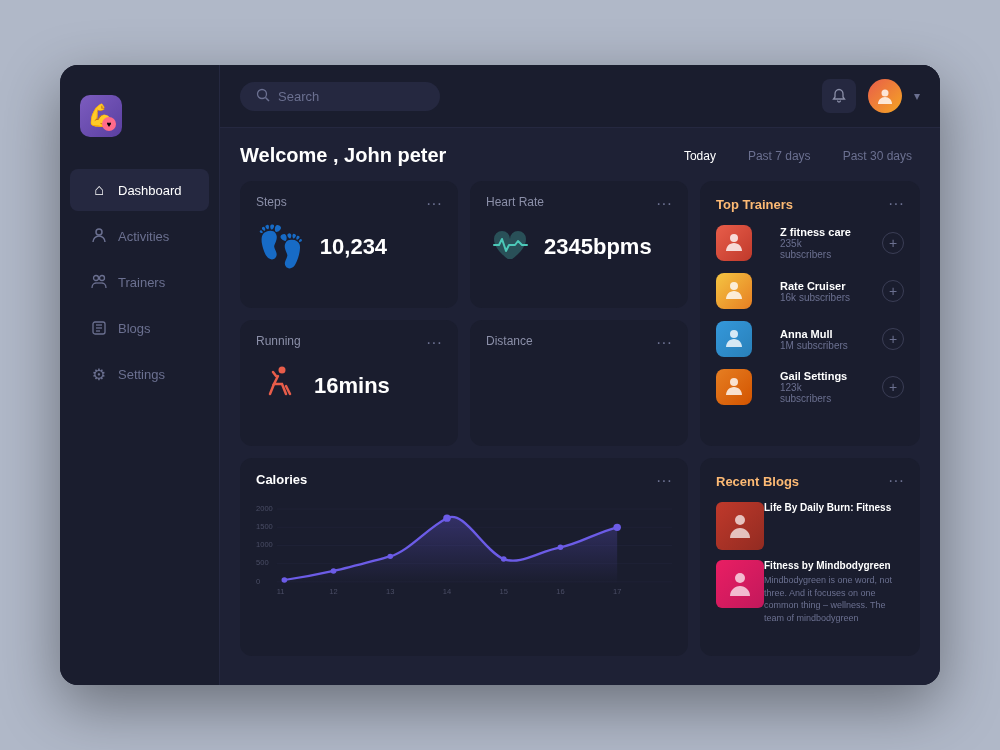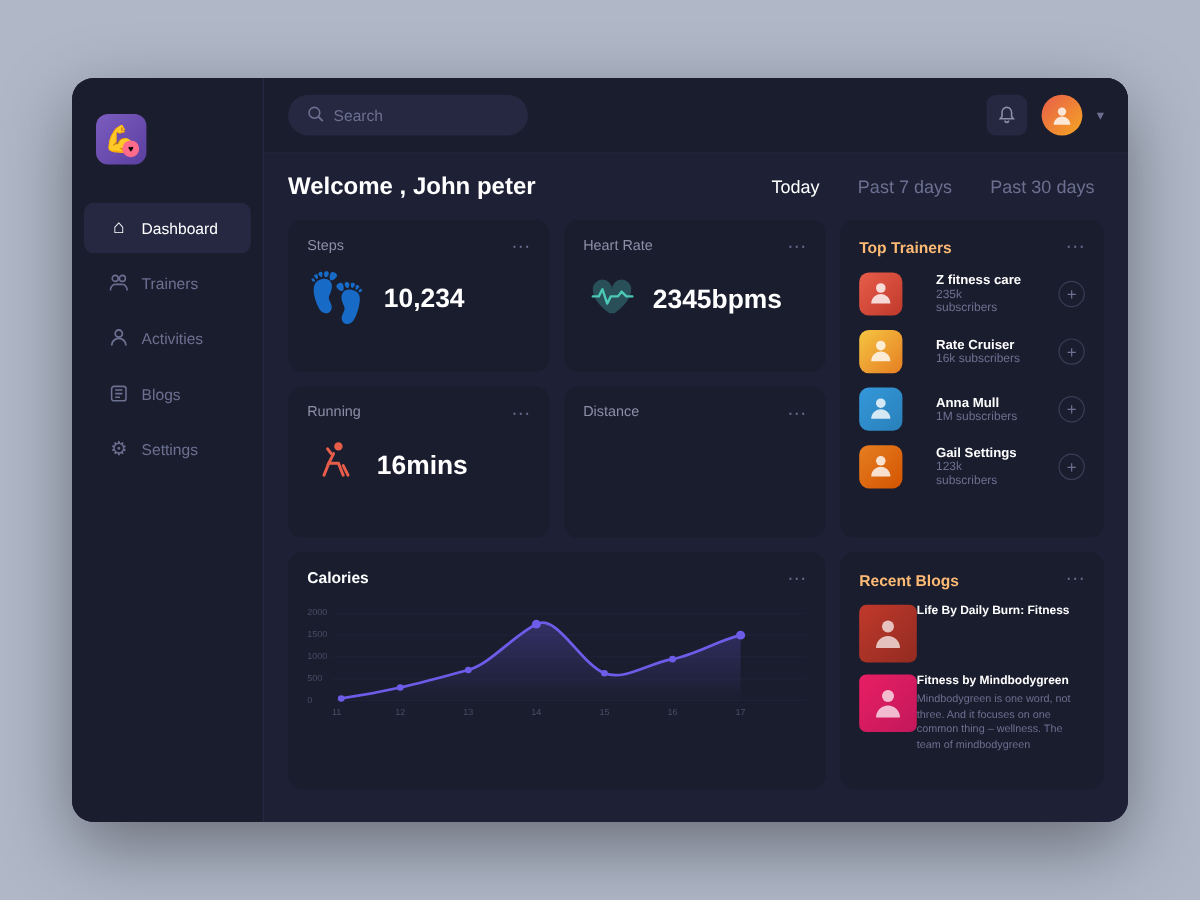--- a/index.html
+++ b/index.html
@@ -86,20 +86,21 @@
     
     .main-content {
       flex: 1;
       display: flex;
       flex-direction: column;
       background: #1e2135;
     }
     
     .header {
       display: flex;
+      align-items: center;
       padding: 14px 20px;
       background: #1a1d2e;
       border-bottom: 1px solid #252840;
     }
     .search-bar {
       display: flex;
       align-items: center;
       gap: 8px;
       background: #252840;
       border-radius: 20px;
@@ -158,21 +159,21 @@
     .page-title {
       color: #ffffff;
       font-size: 20px;
       font-weight: 600;
     }
     .time-filters {
       display: flex;
       gap: 16px;
     }
     .time-filter {
-      font-size: 15px;
+      font-size: 12px;
       color: #6b7090;
       cursor: pointer;
       padding: 4px 8px;
       border-radius: 4px;
     }
     .time-filter.active {
       color: #ffffff;
     }
     
     .dashboard-grid {
@@ -349,41 +350,41 @@
   <div class="sidebar">
     <div class="logo-area">
       <div class="logo-icon">
         <span style="font-size:22px;">💪</span>
         <div class="logo-heart">♥</div>
       </div>
     </div>
     <div class="nav-item active">
       <span class="nav-icon">⌂</span>
       <span>Dashboard</span>
+    </div>
+    <div class="nav-item">
+      <span class="nav-icon">
+        <svg width="16" height="16" viewBox="0 0 16 16" fill="none">
+          <circle cx="8" cy="4" r="3" stroke="#6b7090" stroke-width="1.5"></circle>
+          <path d="M2 14c0-3.314 2.686-6 6-6s6 2.686 6 6" stroke="#6b7090" stroke-width="1.5"></path>
+        </svg>
+      </span>
+      <span>Activities</span>
     </div>
     <div class="nav-item">
       <span class="nav-icon">
         <svg width="16" height="16" viewBox="0 0 16 16" fill="none">
           <circle cx="5" cy="4" r="2.5" stroke="#6b7090" stroke-width="1.3"></circle>
           <circle cx="11" cy="4" r="2.5" stroke="#6b7090" stroke-width="1.3"></circle>
           <path d="M1 14c0-2.761 1.791-5 4-5" stroke="#6b7090" stroke-width="1.3"></path>
           <path d="M15 14c0-2.761-1.791-5-4-5" stroke="#6b7090" stroke-width="1.3"></path>
           <path d="M5 9h6" stroke="#6b7090" stroke-width="1.3"></path>
         </svg>
       </span>
       <span>Trainers</span>
-    </div>
-    <div class="nav-item">
-      <span class="nav-icon">
-        <svg width="16" height="16" viewBox="0 0 16 16" fill="none">
-          <circle cx="8" cy="4" r="3" stroke="#6b7090" stroke-width="1.5"></circle>
-          <path d="M2 14c0-3.314 2.686-6 6-6s6 2.686 6 6" stroke="#6b7090" stroke-width="1.5"></path>
-        </svg>
-      </span>
-      <span>Activities</span>
     </div>
     <div class="nav-item">
       <span class="nav-icon">
         <svg width="16" height="16" viewBox="0 0 16 16" fill="none">
           <rect x="2" y="2" width="12" height="12" rx="2" stroke="#6b7090" stroke-width="1.3"></rect>
           <line x1="5" y1="5" x2="11" y2="5" stroke="#6b7090" stroke-width="1.3"></line>
           <line x1="5" y1="8" x2="11" y2="8" stroke="#6b7090" stroke-width="1.3"></line>
           <line x1="5" y1="11" x2="9" y2="11" stroke="#6b7090" stroke-width="1.3"></line>
         </svg>
       </span>

